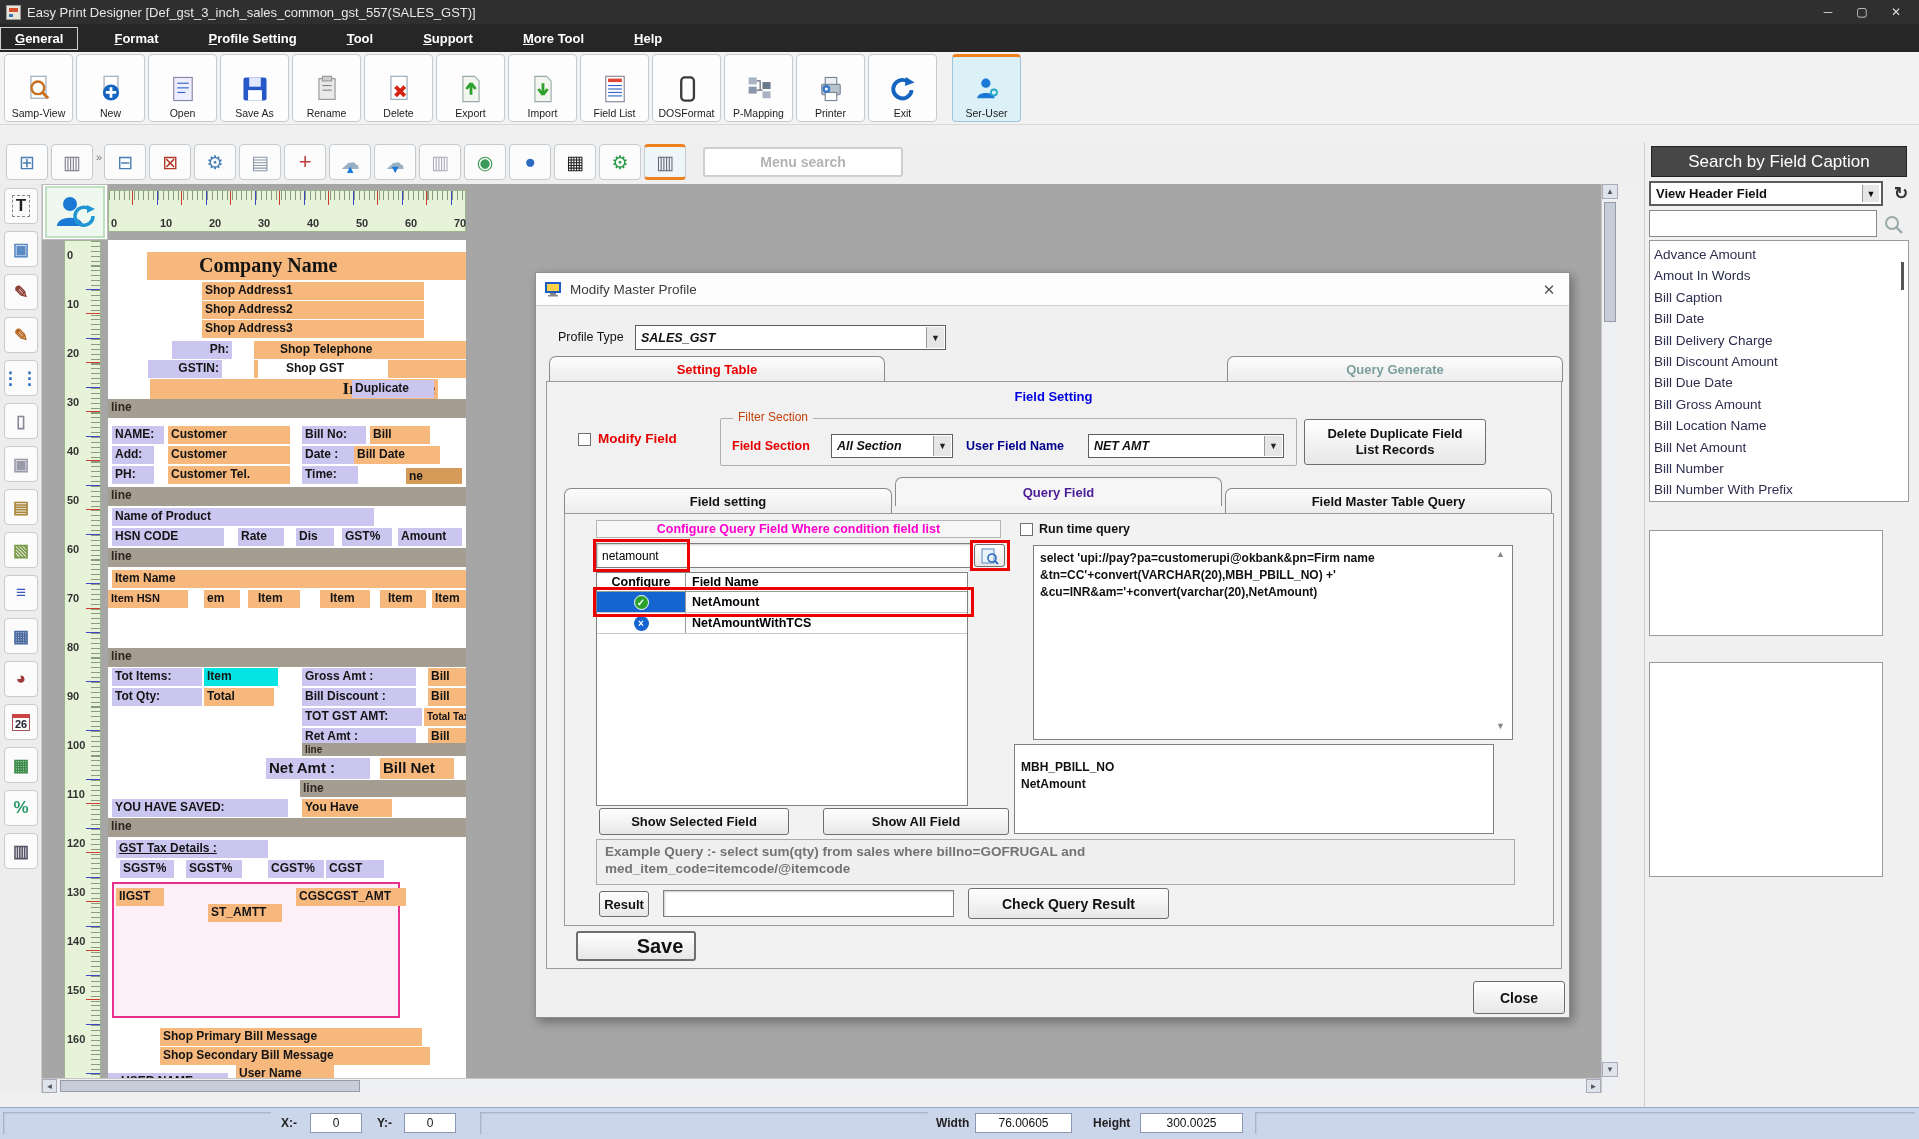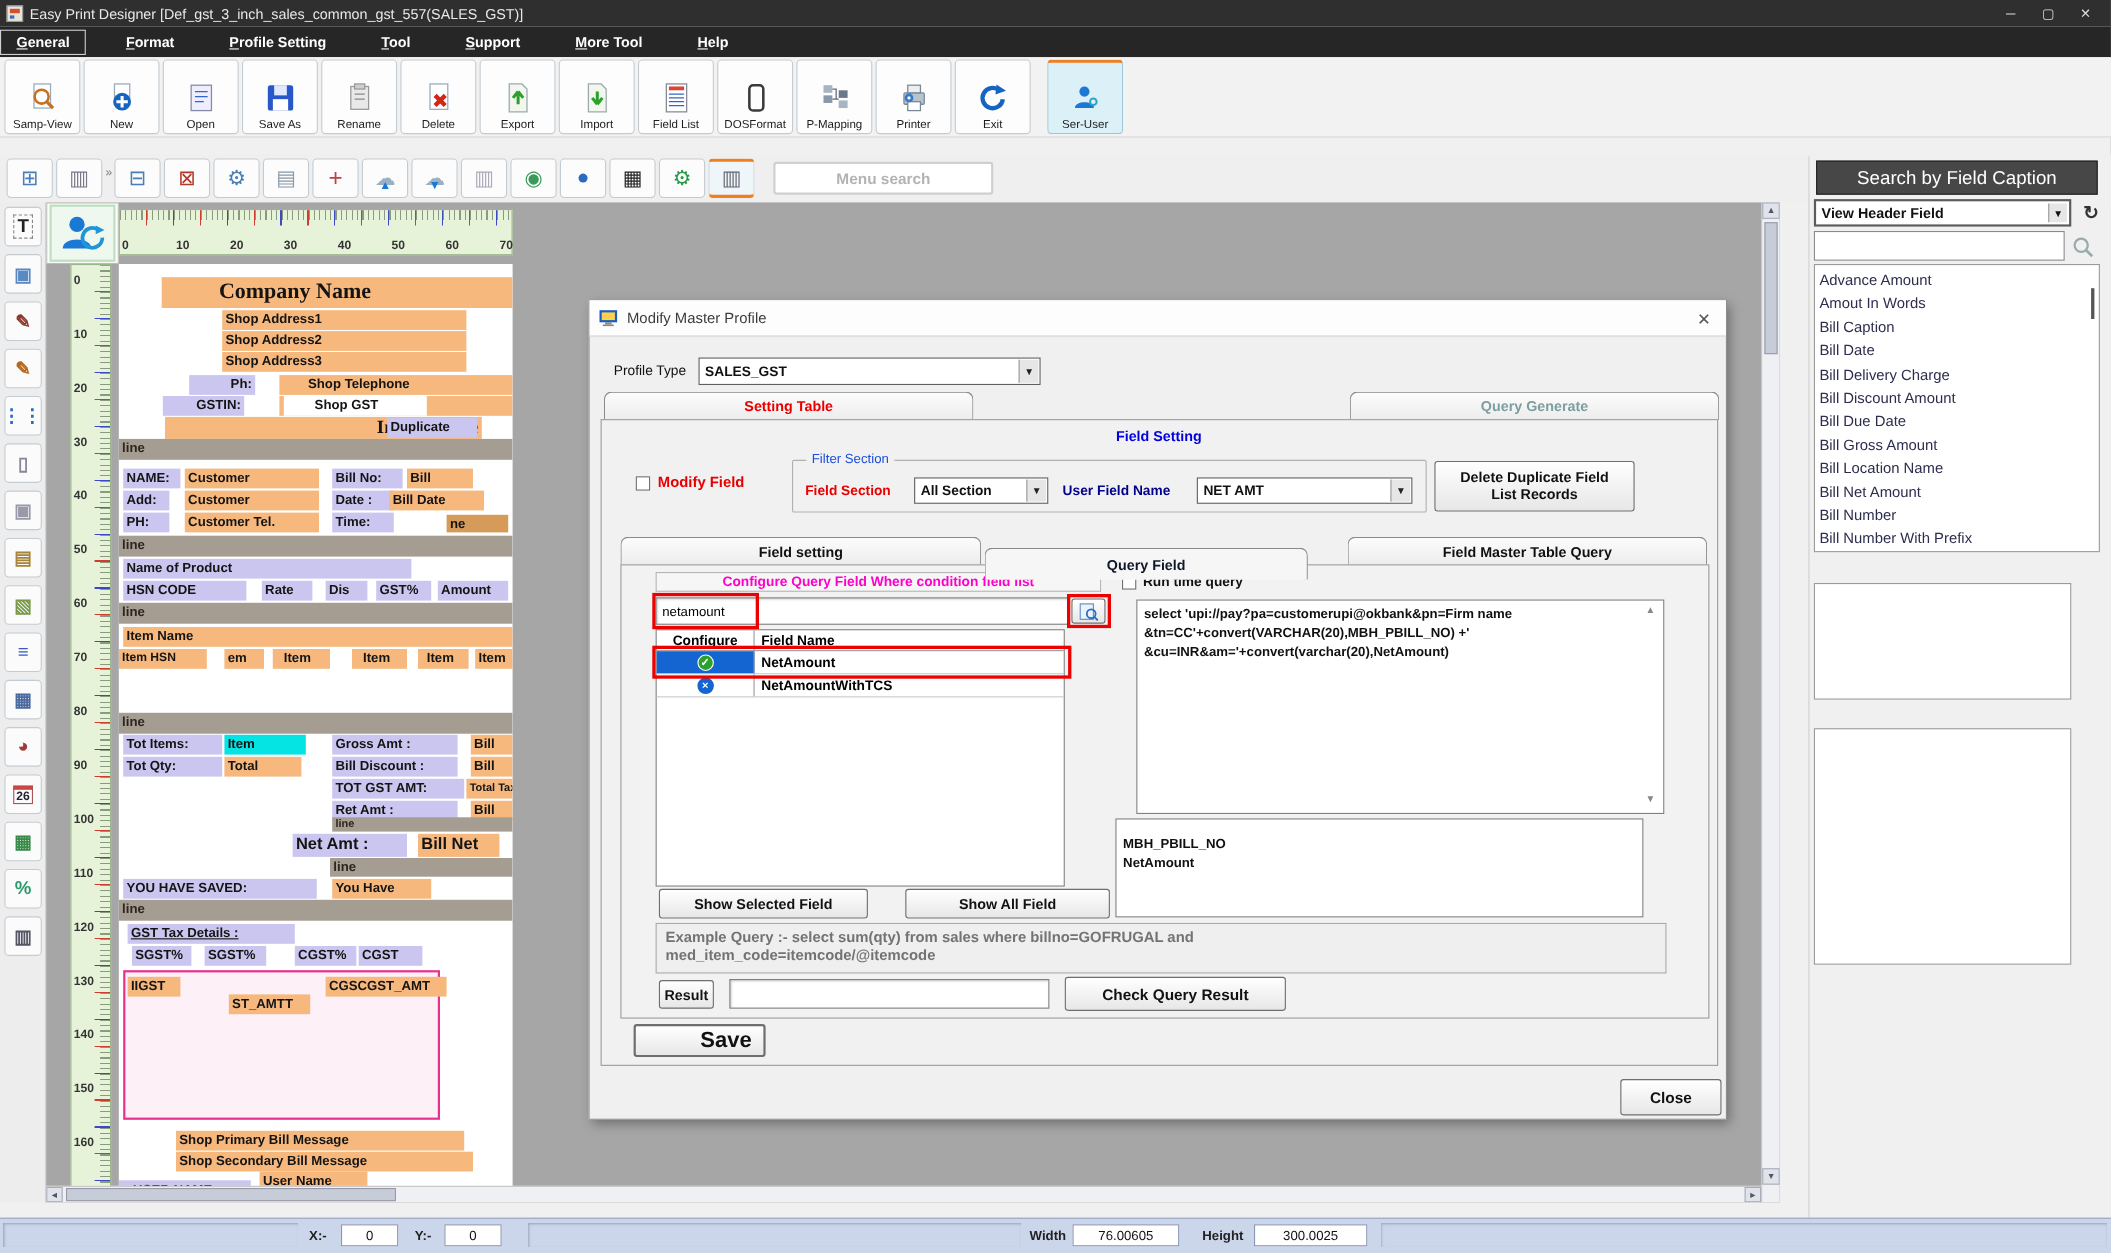--- a/index.html
+++ b/index.html
@@ -81,31 +81,31 @@
   .rbox{position:absolute;left:4px;width:234px;background:#fff;border:1px solid #9a9a9a;}
 
   
   .dialog{position:absolute;left:535px;top:272px;width:1035px;height:746px;background:#f0f0f0;border:1px solid #8f8f8f;
           box-shadow:3px 4px 10px rgba(0,0,0,.35);}
   .dtitle{position:absolute;left:0;top:0;width:100%;height:33px;background:#fdfdfd;border-bottom:1px solid #d0d0d0;display:flex;align-items:center;}
   .dtitle .txt{font-size:13.5px;color:#3c3c3c;margin-left:8px;}
   .dclose{position:absolute;right:10px;top:7px;width:20px;height:20px;color:#555;font-size:15px;display:flex;align-items:center;justify-content:center;}
   .dlabel{position:absolute;font-size:12.5px;color:#111;white-space:nowrap;}
   .combo{position:absolute;background:#fff;border:1px solid #5f5f5f;display:flex;align-items:center;padding-left:5px;
-         font-size:12.5px;font-weight:bold;color:#111;}
+         font-size:12.5px;font-weight:bold;color:#111;font-style:italic;}
   .combo .arr{position:absolute;right:1px;top:1px;bottom:1px;width:18px;background:#e6e6e6;border-left:1px solid #9a9a9a;
               display:flex;align-items:center;justify-content:center;font-size:9px;color:#222;}
   .tab{position:absolute;height:26px;border:1px solid #8a8a8a;border-bottom:none;border-radius:7px 7px 0 0;
        background:linear-gradient(#fcfcfc,#ececec);display:flex;align-items:center;justify-content:center;
        font-weight:bold;font-size:13px;}
   .tab.on{background:#f6f6f6;height:29px;z-index:2;}
   .panelborder{position:absolute;border:1px solid #9c9c9c;background:#f1f1f1;}
   .cb{position:absolute;width:13px;height:13px;background:#fff;border:1px solid #707070;}
   .gbox{position:absolute;border:1px solid #b0b0b0;border-radius:2px;}
-  .gbox .lg{position:absolute;top:-9px;left:12px;background:#f1f1f1;padding:0 5px;font-size:12px;color:#1d4ed8;}
+  .gbox .lg{position:absolute;top:-9px;left:12px;background:#f1f1f1;padding:0 5px;font-size:12px;color:#c2410c;}
   .b3{position:absolute;background:linear-gradient(#ffffff,#e7e7e7);border:1px solid #6e6e6e;border-radius:3px;
       display:flex;align-items:center;justify-content:center;font-weight:bold;font-size:13px;color:#111;text-align:center;}
   .ann{position:absolute;border:3px solid #ec0000;z-index:5;}
   .qtable{position:absolute;background:#fff;border:1px solid #808080;}
   .qhdr{display:flex;border-bottom:1px solid #9a9a9a;font-weight:bold;font-size:12.5px;height:19px;align-items:center;}
   .qrow{display:flex;height:21px;border-bottom:1px solid #c9c9c9;align-items:center;font-weight:bold;font-size:12.5px;}
   .ccell{width:89px;display:flex;align-items:center;justify-content:center;border-right:1px solid #9a9a9a;height:100%;}
   .stat{width:15px;height:15px;border-radius:50%;color:#fff;font-size:10px;display:flex;align-items:center;justify-content:center;}
   .sunken{background:#fff;border:1px solid #7f7f7f;box-shadow:inset 1px 1px 2px rgba(0,0,0,.2);}
   .qtext{position:absolute;background:#fff;border:1px solid #808080;font:bold 12px "Liberation Sans",sans-serif;
@@ -505,21 +505,21 @@
       <span class="arr">▼</span>
     </div>
     <span class="dlabel" style="left:430px;top:166px;color:#00008b;font-weight:bold;">User Field Name</span>
     <div class="combo" style="left:552px;top:161px;width:196px;height:24px;">
       <span>NET AMT</span>
       <span class="arr">▼</span>
     </div>
     <div class="b3 uf" style="left:768px;top:146px;width:182px;height:46px;padding:0 10px;line-height:16px;">Delete Duplicate Field List Records</div>
 
     <div class="tab" style="left:28px;top:215px;width:328px;color:#111;">Field setting</div>
-    <div class="tab on" style="left:359px;top:225px;width:294px;color:#0f172a;">Query Field</div>
+    <div class="tab on" style="left:359px;top:204px;width:327px;color:#4c1d95;">Query Field</div>
     <div class="tab" style="left:689px;top:215px;width:327px;color:#111;">Field Master Table Query</div>
     <div class="panelborder" style="left:28px;top:240px;width:990px;height:413px;background:#f2f2f2;"></div>
 
     <div class="dlabel" style="left:60px;top:247px;width:405px;height:18px;border:1px solid #b5b5b5;background:#f6f6f6;color:#ff00cc;font-weight:bold;text-align:center;line-height:17px;">Configure Query Field Where condition field list</div>
     <div class="cb" style="left:484px;top:250px;"></div>
     <span class="dlabel" style="left:503px;top:249px;font-weight:bold;">Run time query</span>
 
     <div class="sunken" style="position:absolute;left:60px;top:270px;width:375px;height:25px;font-size:12px;display:flex;align-items:center;padding-left:5px;">netamount</div>
     <div class="b3" style="left:438px;top:271px;width:31px;height:23px;">
       <svg width="18" height="18" viewBox="0 0 18 18">

